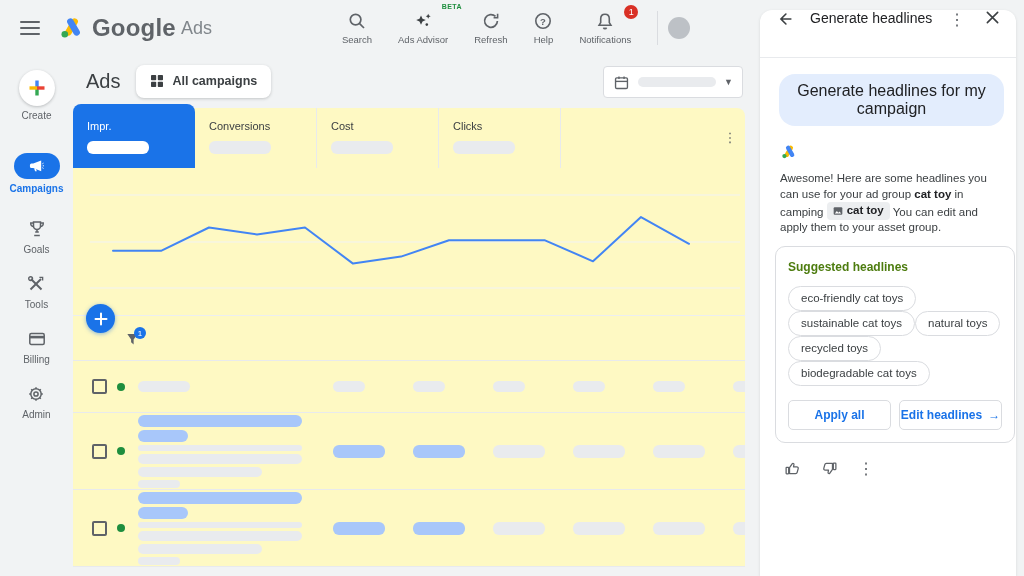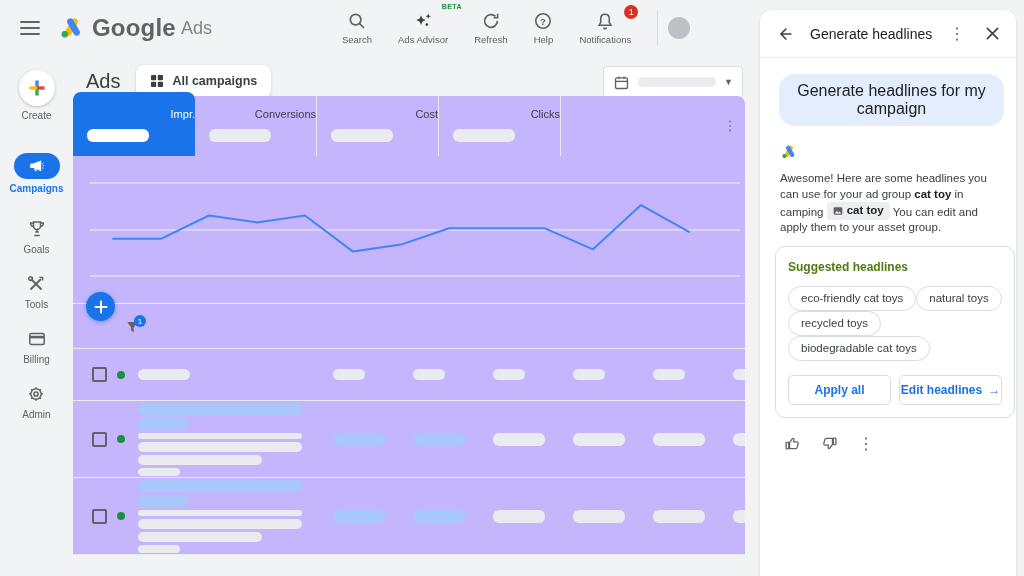--- a/index.html
+++ b/index.html
@@ -36,21 +36,21 @@
   
   .page-head { position:absolute; left:73px; top:62px; right:279px; height:38px; display:flex; align-items:center; }
   .page-title { font-size:20px; color:#3c4043; margin-left:13px; }
   .scope-btn { margin-left:16px; height:33px; background:#fff; border:none; border-radius:8px; box-shadow:0 1px 3px rgba(60,64,67,.25); display:flex; align-items:center; padding:0 14px; font-size:12.5px; color:#3c4043; font-weight:700; cursor:pointer; }
   .scope-btn svg { margin-right:8px; }
   .datepicker { position:absolute; left:603px; top:66px; width:140px; height:32px; background:#fff; border:1px solid #dadce0; border-radius:4px; display:flex; align-items:center; padding:0 9px; cursor:pointer; }
   .datepicker .skel { width:78px; height:10px; margin-left:8px; }
   .datepicker .caret { margin-left:auto; color:#5f6368; font-size:9px; }
 
   
-  .card { position:absolute; left:73px; top:96px; width:672px; height:458px; background:#c4b5fd; border-radius:8px 8px 0 0;text-align:right; }
+  .card { position:absolute; left:73px; top:108px; width:672px; height:458px; background:#fef9c3; border-radius:8px 8px 0 0; }
   .metrics { display:flex; height:60px; }
   .mtab { width:122px; padding:12px 0 0 14px; border-right:1px solid #e8eaed; cursor:pointer; }
   .mtab .mlabel { font-size:11px; color:#3c4043; }
   .mtab .skel { width:62px; height:13px; margin-top:9px; }
   .mtab.selected { background:#1a73e8; border-radius:8px 8px 0 0; margin-top:-4px; padding-top:16px; height:64px; border-right:none; }
   .mtab.selected .mlabel { color:#fff; }
   .mtab.selected .skel { background:#fff; }
   .metrics .spacer { flex:1; }
   .kebab { width:30px; display:flex; align-items:center; justify-content:center; color:#5f6368; cursor:pointer; font-size:14px; letter-spacing:0; }
   .kebab span { line-height:4px; font-size:13px; }
@@ -74,21 +74,21 @@
   .skel.blue { background:#a8c7fa; }
   .colcell { width:80px; flex:none; }
   .colcell .skel.c1 { width:32px; height:11px; }
   .colcell .skel.c2 { width:52px; height:13px; }
   .cutcell { width:12px; flex:none; overflow:visible; }
   .cutcell .skel { width:40px; height:13px; border-radius:6px 0 0 6px; }
   .cutcell .skel.c1 { height:11px; }
 
   
   .panel { position:absolute; left:760px; top:10px; width:256px; height:566px; background:#fff; border-radius:12px 12px 0 0; box-shadow:0 1px 3px rgba(60,64,67,.15); }
-  .phead { height:48px; display:flex; align-items:center; padding:0 16px; border-bottom:1px solid #e8eaed; }
+  .phead { height:48px; display:flex; align-items:flex-start; padding:0 16px; border-bottom:1px solid #e8eaed; }
   .ptitle { font-size:14px; color:#202124; margin-left:16px; flex:1; }
   .picon { color:#5f6368; cursor:pointer; display:flex; align-items:center; }
   .pbody { padding:0 10px; }
   .bubble { margin:16px 2px 0 auto; width:fit-content; max-width:225px; background:#e3edfd; border-radius:16px; padding:8px 13px; font-size:16px; color:#202124;text-align:center; }
   .ai-logo { margin:18px 0 0 10px; }
   .msg { margin:7px 10px 0 10px; font-size:11.5px; line-height:15.5px; color:#3c4043; }
   .msg b { color:#202124; }
   .imgchip { display:inline-flex; align-items:center; gap:4px; background:#eceef0; border-radius:4px; padding:1px 6px; font-weight:700; color:#202124; }
   .sugcard { margin:10px 0 0 5px; width:240px; border:1px solid #dadce0; border-radius:10px; padding:13px 12px 12px 12px; }
   .sugtitle { font-size:12px; font-weight:700; color:#4d7c0f; margin-bottom:12px; }
@@ -421,20 +421,21 @@
             <path d="M2.2 9l2.4-3 1.8 2.1 1.4-1.6 2 2.5z" fill="#fff"></path>
           </svg>
           <span>cat toy</span>
         </span><span> You can edit and apply them to your asset group.</span>
     </div>
 
     <div class="sugcard">
       <div class="sugtitle">Suggested headlines</div>
       <div class="chips">
         <div class="chip">eco-friendly cat toys</div>
+        <div class="chip">sustainable cat toys</div>
         <div class="chip">natural toys</div>
         <div class="chip">recycled toys</div>
         <div class="chip">biodegradable cat toys</div>
       </div>
       <div class="btnrow">
         <button class="obtn">
             <span>Apply all</span>
           </button>
         <button class="obtn">
             <span>Edit headlines</span>

